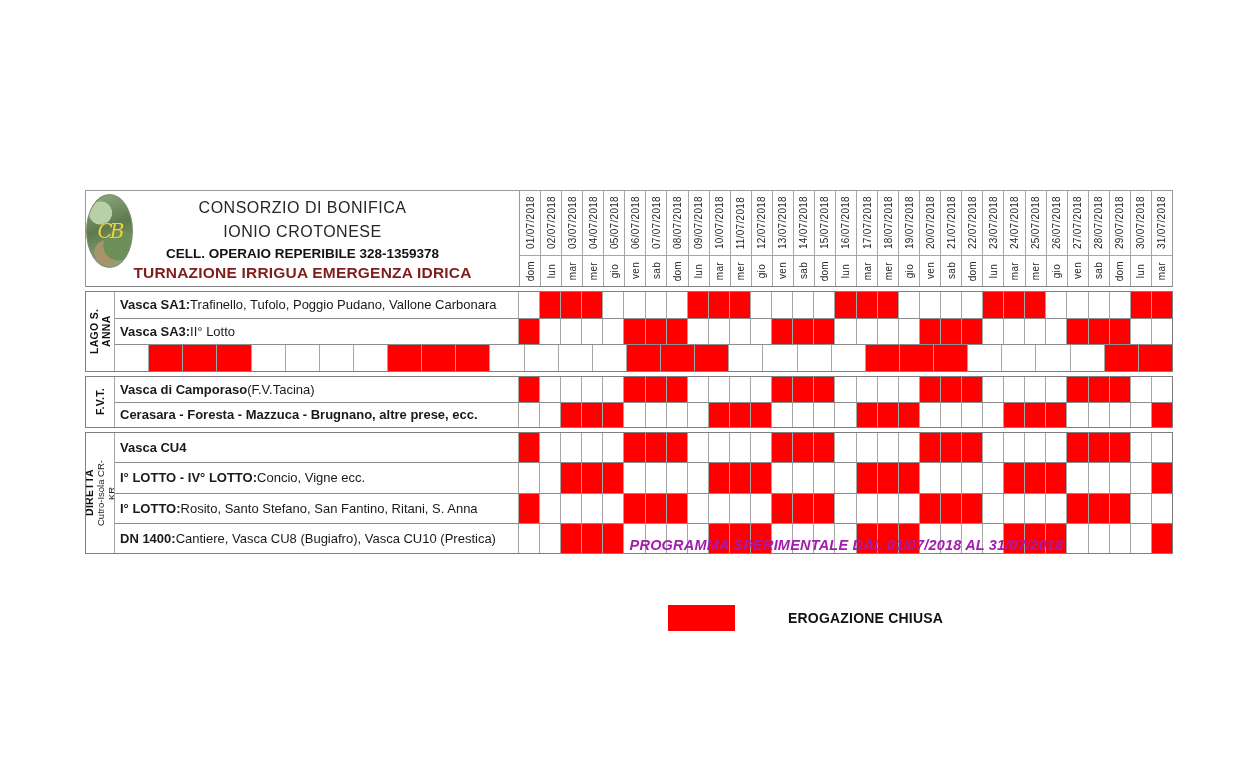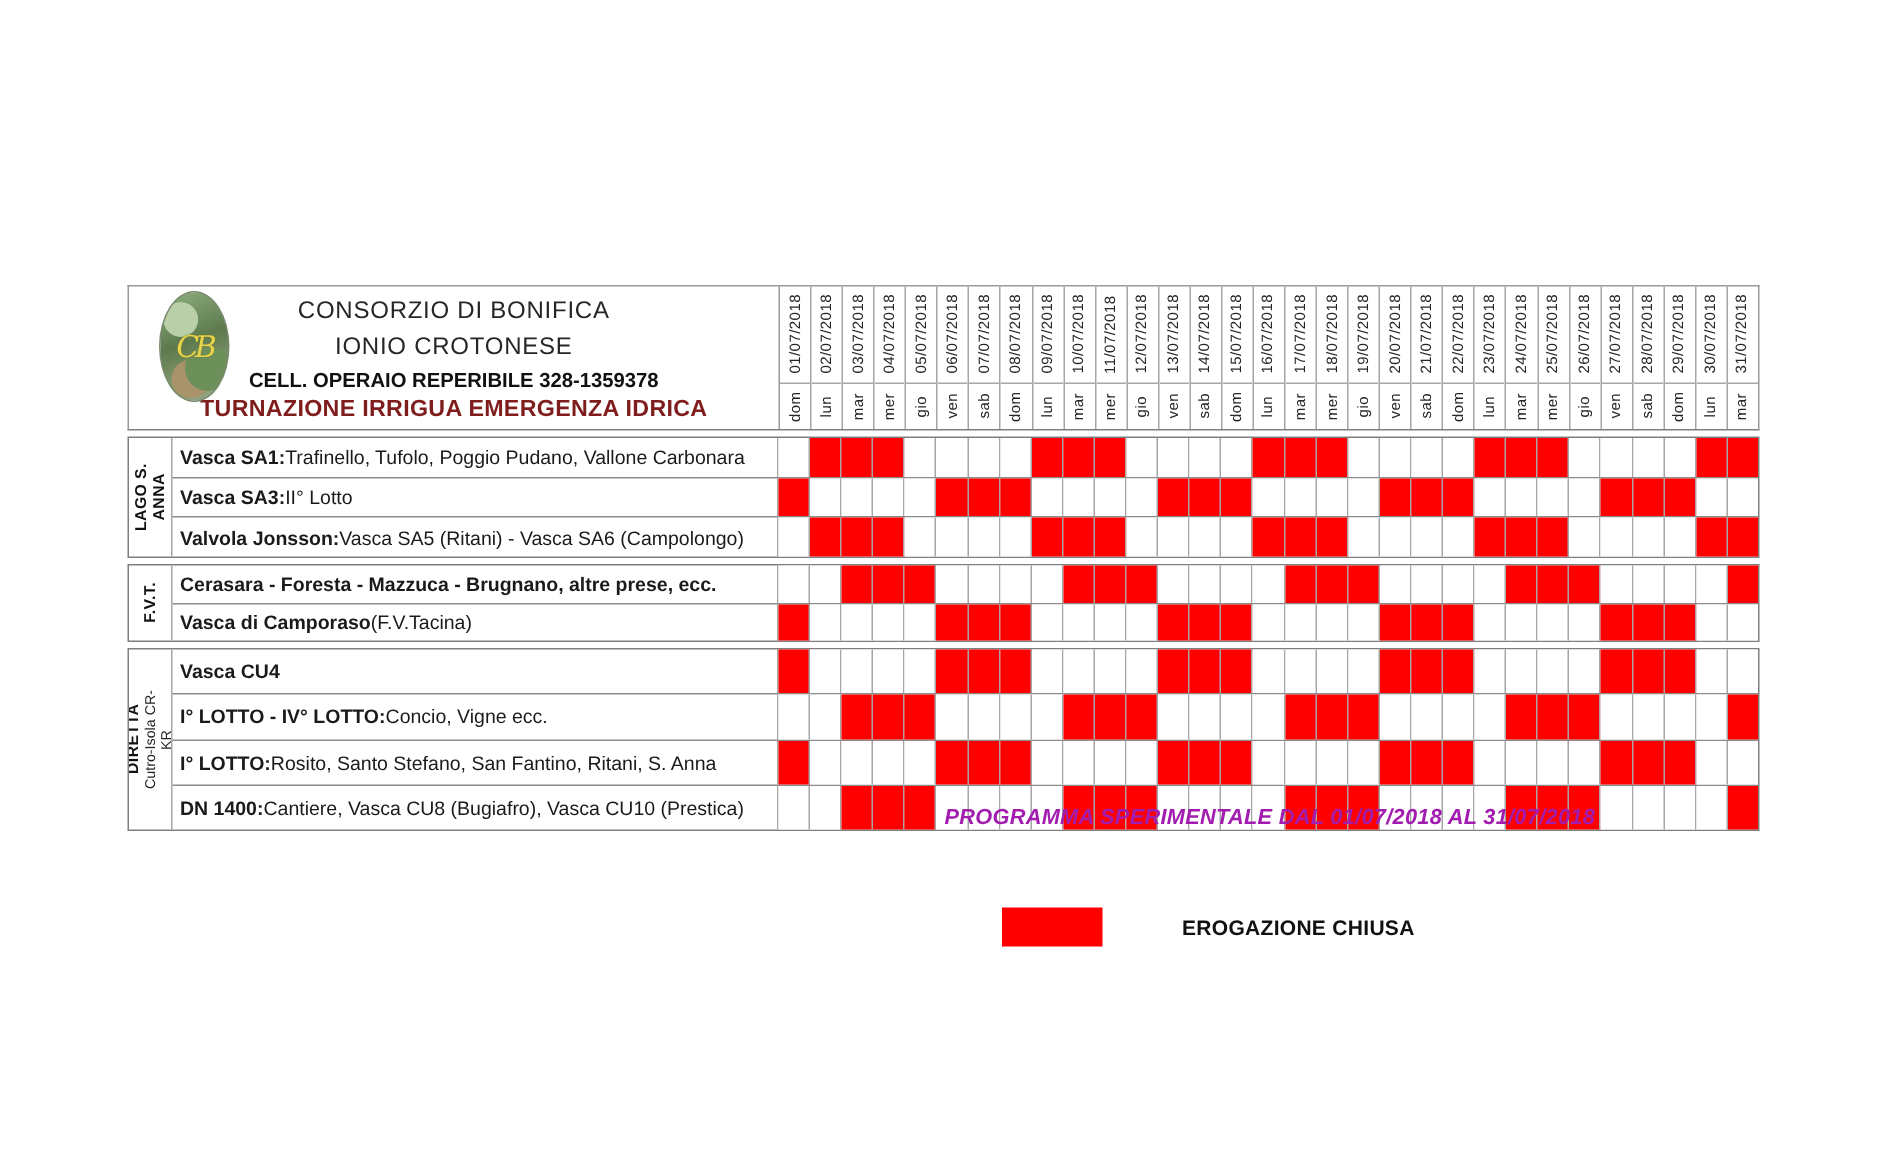--- a/index.html
+++ b/index.html
@@ -19,21 +19,21 @@
   .title-block {
     width:434px; position:relative; border-right:1px solid #9a9a9a;
     display:flex; flex-direction:column; align-items:center; justify-content:center;
     text-align:center; padding-top:2px;
   }
   .org-line1 { font-size:16px; color:#262626; letter-spacing:.5px; line-height:1.55; }
   .org-line2 { font-size:16px; color:#262626; letter-spacing:.5px; line-height:1.45; }
   .phone-line { font-size:13.5px; font-weight:bold; color:#111; line-height:1.45; }
   .main-title { font-size:15.5px; font-weight:bold; color:#7f1d1d; line-height:1.3; letter-spacing:.2px; }
   .logo {
-    position:absolute; left:20px; top:3px; width:47px; height:74px;
+    position:absolute; left:0; top:3px; width:47px; height:74px;
     border-radius:50%;
     background:
       radial-gradient(circle at 30% 25%, #b8cfa8 0 18%, transparent 19%),
       radial-gradient(circle at 70% 70%, #6d8f5a 0 25%, transparent 26%),
       radial-gradient(circle at 45% 80%, #a9936b 0 20%, transparent 21%),
       linear-gradient(160deg, #8fae7f 0%, #5d7a4e 45%, #7d9468 70%, #97a98a 100%);
     border:1px solid #7a8a6e;
     display:flex; align-items:center; justify-content:center;
   }
   .logo-letters {
@@ -434,24 +434,20 @@
               <div class="cell" title="mer 25/07/2018"></div>
               <div class="cell" title="gio 26/07/2018"></div>
               <div class="cell closed" title="ven 27/07/2018"></div>
               <div class="cell closed" title="sab 28/07/2018"></div>
               <div class="cell closed" title="dom 29/07/2018"></div>
               <div class="cell" title="lun 30/07/2018"></div>
               <div class="cell" title="mar 31/07/2018"></div>
             </div>
           </div>
           <div class="srow">
-            <div class="row-label">
-              <b>Valvola Jonsson:</b>
-              <span> Vasca SA5 (Ritani) - Vasca SA6 (Campolongo)</span>
-            </div>
             <div class="cells">
               <div class="cell" title="dom 01/07/2018"></div>
               <div class="cell closed" title="lun 02/07/2018"></div>
               <div class="cell closed" title="mar 03/07/2018"></div>
               <div class="cell closed" title="mer 04/07/2018"></div>
               <div class="cell" title="gio 05/07/2018"></div>
               <div class="cell" title="ven 06/07/2018"></div>
               <div class="cell" title="sab 07/07/2018"></div>
               <div class="cell" title="dom 08/07/2018"></div>
               <div class="cell closed" title="lun 09/07/2018"></div>
@@ -483,20 +479,59 @@
       </div>
       <div class="group" style="height: 52px;">
         <div class="group-label-cell">
           <div class="group-label-inner">
             <div class="group-label-line1">F.V.T.</div>
           </div>
         </div>
         <div class="rows">
           <div class="srow">
             <div class="row-label">
+              <b>Vasca di Camporaso</b>
+              <span> (F.V.Tacina)</span>
+            </div>
+            <div class="cells">
+              <div class="cell closed" title="dom 01/07/2018"></div>
+              <div class="cell" title="lun 02/07/2018"></div>
+              <div class="cell" title="mar 03/07/2018"></div>
+              <div class="cell" title="mer 04/07/2018"></div>
+              <div class="cell" title="gio 05/07/2018"></div>
+              <div class="cell closed" title="ven 06/07/2018"></div>
+              <div class="cell closed" title="sab 07/07/2018"></div>
+              <div class="cell closed" title="dom 08/07/2018"></div>
+              <div class="cell" title="lun 09/07/2018"></div>
+              <div class="cell" title="mar 10/07/2018"></div>
+              <div class="cell" title="mer 11/07/2018"></div>
+              <div class="cell" title="gio 12/07/2018"></div>
+              <div class="cell closed" title="ven 13/07/2018"></div>
+              <div class="cell closed" title="sab 14/07/2018"></div>
+              <div class="cell closed" title="dom 15/07/2018"></div>
+              <div class="cell" title="lun 16/07/2018"></div>
+              <div class="cell" title="mar 17/07/2018"></div>
+              <div class="cell" title="mer 18/07/2018"></div>
+              <div class="cell" title="gio 19/07/2018"></div>
+              <div class="cell closed" title="ven 20/07/2018"></div>
+              <div class="cell closed" title="sab 21/07/2018"></div>
+              <div class="cell closed" title="dom 22/07/2018"></div>
+              <div class="cell" title="lun 23/07/2018"></div>
+              <div class="cell" title="mar 24/07/2018"></div>
+              <div class="cell" title="mer 25/07/2018"></div>
+              <div class="cell" title="gio 26/07/2018"></div>
+              <div class="cell closed" title="ven 27/07/2018"></div>
+              <div class="cell closed" title="sab 28/07/2018"></div>
+              <div class="cell closed" title="dom 29/07/2018"></div>
+              <div class="cell" title="lun 30/07/2018"></div>
+              <div class="cell" title="mar 31/07/2018"></div>
+            </div>
+          </div>
+          <div class="srow">
+            <div class="row-label">
               <b>Cerasara - Foresta - Mazzuca - Brugnano, altre prese, ecc.</b>
             </div>
             <div class="cells">
               <div class="cell" title="dom 01/07/2018"></div>
               <div class="cell" title="lun 02/07/2018"></div>
               <div class="cell closed" title="mar 03/07/2018"></div>
               <div class="cell closed" title="mer 04/07/2018"></div>
               <div class="cell closed" title="gio 05/07/2018"></div>
               <div class="cell" title="ven 06/07/2018"></div>
               <div class="cell" title="sab 07/07/2018"></div>
@@ -519,24 +554,34 @@
               <div class="cell closed" title="mar 24/07/2018"></div>
               <div class="cell closed" title="mer 25/07/2018"></div>
               <div class="cell closed" title="gio 26/07/2018"></div>
               <div class="cell" title="ven 27/07/2018"></div>
               <div class="cell" title="sab 28/07/2018"></div>
               <div class="cell" title="dom 29/07/2018"></div>
               <div class="cell" title="lun 30/07/2018"></div>
               <div class="cell closed" title="mar 31/07/2018"></div>
             </div>
           </div>
+        </div>
+      </div>
+      <div class="group" style="height: 122px;">
+        <div class="group-label-cell">
+          <div class="group-label-inner">
+            <div class="group-label-line1">DIRETTA</div>
+            <div class="group-label-rest">Cutro-Isola CR-</div>
+            <div class="group-label-rest">KR</div>
+          </div>
+        </div>
+        <div class="rows">
           <div class="srow">
             <div class="row-label">
-              <b>Vasca di Camporaso</b>
-              <span> (F.V.Tacina)</span>
+              <b>Vasca CU4</b>
             </div>
             <div class="cells">
               <div class="cell closed" title="dom 01/07/2018"></div>
               <div class="cell" title="lun 02/07/2018"></div>
               <div class="cell" title="mar 03/07/2018"></div>
               <div class="cell" title="mer 04/07/2018"></div>
               <div class="cell" title="gio 05/07/2018"></div>
               <div class="cell closed" title="ven 06/07/2018"></div>
               <div class="cell closed" title="sab 07/07/2018"></div>
               <div class="cell closed" title="dom 08/07/2018"></div>
@@ -558,34 +603,63 @@
               <div class="cell" title="mar 24/07/2018"></div>
               <div class="cell" title="mer 25/07/2018"></div>
               <div class="cell" title="gio 26/07/2018"></div>
               <div class="cell closed" title="ven 27/07/2018"></div>
               <div class="cell closed" title="sab 28/07/2018"></div>
               <div class="cell closed" title="dom 29/07/2018"></div>
               <div class="cell" title="lun 30/07/2018"></div>
               <div class="cell" title="mar 31/07/2018"></div>
             </div>
           </div>
-        </div>
-      </div>
-      <div class="group" style="height: 122px;">
-        <div class="group-label-cell">
-          <div class="group-label-inner">
-            <div class="group-label-line1">DIRETTA</div>
-            <div class="group-label-rest">Cutro-Isola CR-</div>
-            <div class="group-label-rest">KR</div>
-          </div>
-        </div>
-        <div class="rows">
           <div class="srow">
             <div class="row-label">
-              <b>Vasca CU4</b>
+              <b>I° LOTTO - IV° LOTTO:</b>
+              <span> Concio, Vigne ecc.</span>
+            </div>
+            <div class="cells">
+              <div class="cell" title="dom 01/07/2018"></div>
+              <div class="cell" title="lun 02/07/2018"></div>
+              <div class="cell closed" title="mar 03/07/2018"></div>
+              <div class="cell closed" title="mer 04/07/2018"></div>
+              <div class="cell closed" title="gio 05/07/2018"></div>
+              <div class="cell" title="ven 06/07/2018"></div>
+              <div class="cell" title="sab 07/07/2018"></div>
+              <div class="cell" title="dom 08/07/2018"></div>
+              <div class="cell" title="lun 09/07/2018"></div>
+              <div class="cell closed" title="mar 10/07/2018"></div>
+              <div class="cell closed" title="mer 11/07/2018"></div>
+              <div class="cell closed" title="gio 12/07/2018"></div>
+              <div class="cell" title="ven 13/07/2018"></div>
+              <div class="cell" title="sab 14/07/2018"></div>
+              <div class="cell" title="dom 15/07/2018"></div>
+              <div class="cell" title="lun 16/07/2018"></div>
+              <div class="cell closed" title="mar 17/07/2018"></div>
+              <div class="cell closed" title="mer 18/07/2018"></div>
+              <div class="cell closed" title="gio 19/07/2018"></div>
+              <div class="cell" title="ven 20/07/2018"></div>
+              <div class="cell" title="sab 21/07/2018"></div>
+              <div class="cell" title="dom 22/07/2018"></div>
+              <div class="cell" title="lun 23/07/2018"></div>
+              <div class="cell closed" title="mar 24/07/2018"></div>
+              <div class="cell closed" title="mer 25/07/2018"></div>
+              <div class="cell closed" title="gio 26/07/2018"></div>
+              <div class="cell" title="ven 27/07/2018"></div>
+              <div class="cell" title="sab 28/07/2018"></div>
+              <div class="cell" title="dom 29/07/2018"></div>
+              <div class="cell" title="lun 30/07/2018"></div>
+              <div class="cell closed" title="mar 31/07/2018"></div>
+            </div>
+          </div>
+          <div class="srow">
+            <div class="row-label">
+              <b>I° LOTTO:</b>
+              <span> Rosito, Santo Stefano, San Fantino, Ritani, S. Anna</span>
             </div>
             <div class="cells">
               <div class="cell closed" title="dom 01/07/2018"></div>
               <div class="cell" title="lun 02/07/2018"></div>
               <div class="cell" title="mar 03/07/2018"></div>
               <div class="cell" title="mer 04/07/2018"></div>
               <div class="cell" title="gio 05/07/2018"></div>
               <div class="cell closed" title="ven 06/07/2018"></div>
               <div class="cell closed" title="sab 07/07/2018"></div>
               <div class="cell closed" title="dom 08/07/2018"></div>
@@ -609,22 +683,22 @@
               <div class="cell" title="gio 26/07/2018"></div>
               <div class="cell closed" title="ven 27/07/2018"></div>
               <div class="cell closed" title="sab 28/07/2018"></div>
               <div class="cell closed" title="dom 29/07/2018"></div>
               <div class="cell" title="lun 30/07/2018"></div>
               <div class="cell" title="mar 31/07/2018"></div>
             </div>
           </div>
           <div class="srow">
             <div class="row-label">
-              <b>I° LOTTO - IV° LOTTO:</b>
-              <span> Concio, Vigne ecc.</span>
+              <b>DN 1400:</b>
+              <span> Cantiere, Vasca CU8 (Bugiafro), Vasca CU10 (Prestica)</span>
             </div>
             <div class="cells">
               <div class="cell" title="dom 01/07/2018"></div>
               <div class="cell" title="lun 02/07/2018"></div>
               <div class="cell closed" title="mar 03/07/2018"></div>
               <div class="cell closed" title="mer 04/07/2018"></div>
               <div class="cell closed" title="gio 05/07/2018"></div>
               <div class="cell" title="ven 06/07/2018"></div>
               <div class="cell" title="sab 07/07/2018"></div>
               <div class="cell" title="dom 08/07/2018"></div>
@@ -646,98 +720,20 @@
               <div class="cell closed" title="mar 24/07/2018"></div>
               <div class="cell closed" title="mer 25/07/2018"></div>
               <div class="cell closed" title="gio 26/07/2018"></div>
               <div class="cell" title="ven 27/07/2018"></div>
               <div class="cell" title="sab 28/07/2018"></div>
               <div class="cell" title="dom 29/07/2018"></div>
               <div class="cell" title="lun 30/07/2018"></div>
               <div class="cell closed" title="mar 31/07/2018"></div>
             </div>
           </div>
-          <div class="srow">
-            <div class="row-label">
-              <b>I° LOTTO:</b>
-              <span> Rosito, Santo Stefano, San Fantino, Ritani, S. Anna</span>
-            </div>
-            <div class="cells">
-              <div class="cell closed" title="dom 01/07/2018"></div>
-              <div class="cell" title="lun 02/07/2018"></div>
-              <div class="cell" title="mar 03/07/2018"></div>
-              <div class="cell" title="mer 04/07/2018"></div>
-              <div class="cell" title="gio 05/07/2018"></div>
-              <div class="cell closed" title="ven 06/07/2018"></div>
-              <div class="cell closed" title="sab 07/07/2018"></div>
-              <div class="cell closed" title="dom 08/07/2018"></div>
-              <div class="cell" title="lun 09/07/2018"></div>
-              <div class="cell" title="mar 10/07/2018"></div>
-              <div class="cell" title="mer 11/07/2018"></div>
-              <div class="cell" title="gio 12/07/2018"></div>
-              <div class="cell closed" title="ven 13/07/2018"></div>
-              <div class="cell closed" title="sab 14/07/2018"></div>
-              <div class="cell closed" title="dom 15/07/2018"></div>
-              <div class="cell" title="lun 16/07/2018"></div>
-              <div class="cell" title="mar 17/07/2018"></div>
-              <div class="cell" title="mer 18/07/2018"></div>
-              <div class="cell" title="gio 19/07/2018"></div>
-              <div class="cell closed" title="ven 20/07/2018"></div>
-              <div class="cell closed" title="sab 21/07/2018"></div>
-              <div class="cell closed" title="dom 22/07/2018"></div>
-              <div class="cell" title="lun 23/07/2018"></div>
-              <div class="cell" title="mar 24/07/2018"></div>
-              <div class="cell" title="mer 25/07/2018"></div>
-              <div class="cell" title="gio 26/07/2018"></div>
-              <div class="cell closed" title="ven 27/07/2018"></div>
-              <div class="cell closed" title="sab 28/07/2018"></div>
-              <div class="cell closed" title="dom 29/07/2018"></div>
-              <div class="cell" title="lun 30/07/2018"></div>
-              <div class="cell" title="mar 31/07/2018"></div>
-            </div>
-          </div>
-          <div class="srow">
-            <div class="row-label">
-              <b>DN 1400:</b>
-              <span> Cantiere, Vasca CU8 (Bugiafro), Vasca CU10 (Prestica)</span>
-            </div>
-            <div class="cells">
-              <div class="cell" title="dom 01/07/2018"></div>
-              <div class="cell" title="lun 02/07/2018"></div>
-              <div class="cell closed" title="mar 03/07/2018"></div>
-              <div class="cell closed" title="mer 04/07/2018"></div>
-              <div class="cell closed" title="gio 05/07/2018"></div>
-              <div class="cell" title="ven 06/07/2018"></div>
-              <div class="cell" title="sab 07/07/2018"></div>
-              <div class="cell" title="dom 08/07/2018"></div>
-              <div class="cell" title="lun 09/07/2018"></div>
-              <div class="cell closed" title="mar 10/07/2018"></div>
-              <div class="cell closed" title="mer 11/07/2018"></div>
-              <div class="cell closed" title="gio 12/07/2018"></div>
-              <div class="cell" title="ven 13/07/2018"></div>
-              <div class="cell" title="sab 14/07/2018"></div>
-              <div class="cell" title="dom 15/07/2018"></div>
-              <div class="cell" title="lun 16/07/2018"></div>
-              <div class="cell closed" title="mar 17/07/2018"></div>
-              <div class="cell closed" title="mer 18/07/2018"></div>
-              <div class="cell closed" title="gio 19/07/2018"></div>
-              <div class="cell" title="ven 20/07/2018"></div>
-              <div class="cell" title="sab 21/07/2018"></div>
-              <div class="cell" title="dom 22/07/2018"></div>
-              <div class="cell" title="lun 23/07/2018"></div>
-              <div class="cell closed" title="mar 24/07/2018"></div>
-              <div class="cell closed" title="mer 25/07/2018"></div>
-              <div class="cell closed" title="gio 26/07/2018"></div>
-              <div class="cell" title="ven 27/07/2018"></div>
-              <div class="cell" title="sab 28/07/2018"></div>
-              <div class="cell" title="dom 29/07/2018"></div>
-              <div class="cell" title="lun 30/07/2018"></div>
-              <div class="cell closed" title="mar 31/07/2018"></div>
-            </div>
-          </div>
         </div>
       </div>
     </div>
 
 </div>
 
 <div class="caption">PROGRAMMA SPERIMENTALE DAL 01/07/2018 AL 31/07/2018</div>
 
 <div class="legend">
   <div class="legend-swatch"></div>

